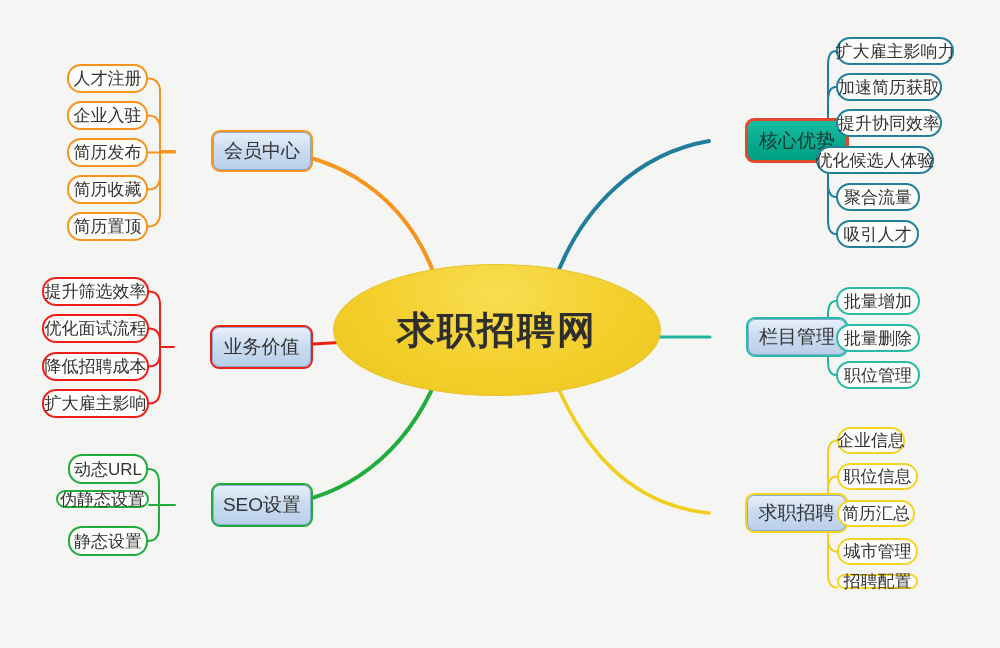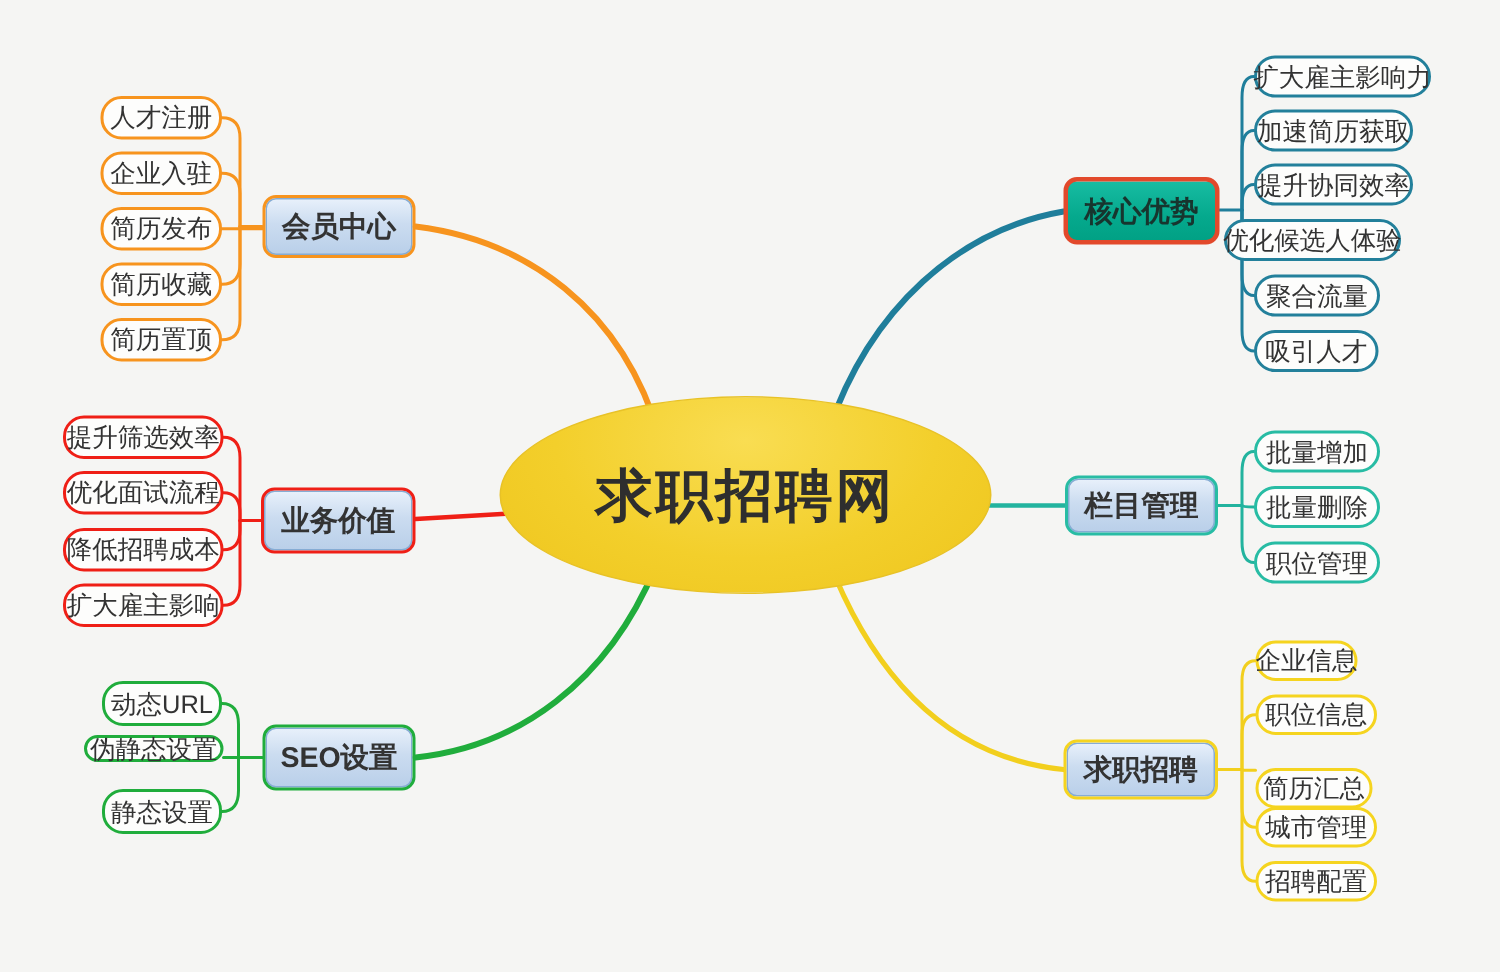--- a/index.html
+++ b/index.html
@@ -14,21 +14,21 @@
   .center-ellipse{
     left:333px;top:264px;width:328px;height:132px;border-radius:50%;
     background:radial-gradient(ellipse at 50% 22%, #F9DD52 0%, #F3CF2B 55%, #EEC51D 100%);
     border:1px solid #E8C227;
     font-size:38px;font-weight:bold;color:#2E2E2E;letter-spacing:2px;font-family:Liberation Serif, serif;
   }
   .topic{
     border-radius:9px;border:2px solid #999;
     background:linear-gradient(180deg,#E9F1FB 0%,#CBDCF0 45%,#B9CFE9 100%);
     box-shadow:inset 0 0 0 1px #86ACD4;
-    font-size:19px;font-weight:bold;
+    font-size:19px;font-weight:normal;margin-left:36px;
   }
   .topic.core{
     background:linear-gradient(180deg,#17BCA2 0%,#05A98D 60%,#01A185 100%);
     border:3px solid #E2492B;box-shadow:none;color:#17352E;
   }
   .leaf{
     border-radius:14px;border:2px solid #999;background:#FDFDFC;
     font-size:17px;font-weight:normal;
   }
   .b-orange{border-color:#F7941E}
@@ -132,17 +132,17 @@
   <div class="node leaf b-tealdark" style="left:836px;top:220px;width:83px;height:28px">吸引人才</div>
 
   <div class="node topic b-teal" style="left:710px;top:317px;width:102px;height:40px">栏目管理</div>
   <div class="node leaf b-teal" style="left:836px;top:287px;width:84px;height:28px">批量增加</div>
   <div class="node leaf b-teal" style="left:836px;top:324px;width:84px;height:28px">批量删除</div>
   <div class="node leaf b-teal" style="left:836px;top:361px;width:84px;height:28px">职位管理</div>
 
   <div class="node topic b-yellow" style="left:709px;top:493px;width:103px;height:40px">求职招聘</div>
   <div class="node leaf b-yellow" style="left:837px;top:427px;width:68px;height:27px">企业信息</div>
   <div class="node leaf b-yellow" style="left:837px;top:463px;width:81px;height:27px">职位信息</div>
-  <div class="node leaf b-yellow" style="left:837px;top:512px;width:78px;height:27px">简历汇总</div>
+  <div class="node leaf b-yellow" style="left:837px;top:500px;width:78px;height:27px">简历汇总</div>
   <div class="node leaf b-yellow" style="left:837px;top:538px;width:81px;height:27px">城市管理</div>
-  <div class="node leaf b-yellow" style="left:837px;top:574px;width:81px;height:27px">招聘配置</div>
+  <div class="node leaf b-yellow" style="left:837px;top:574px;width:81px;height:15px">招聘配置</div>
 
 </div>
 
 </body></html>

